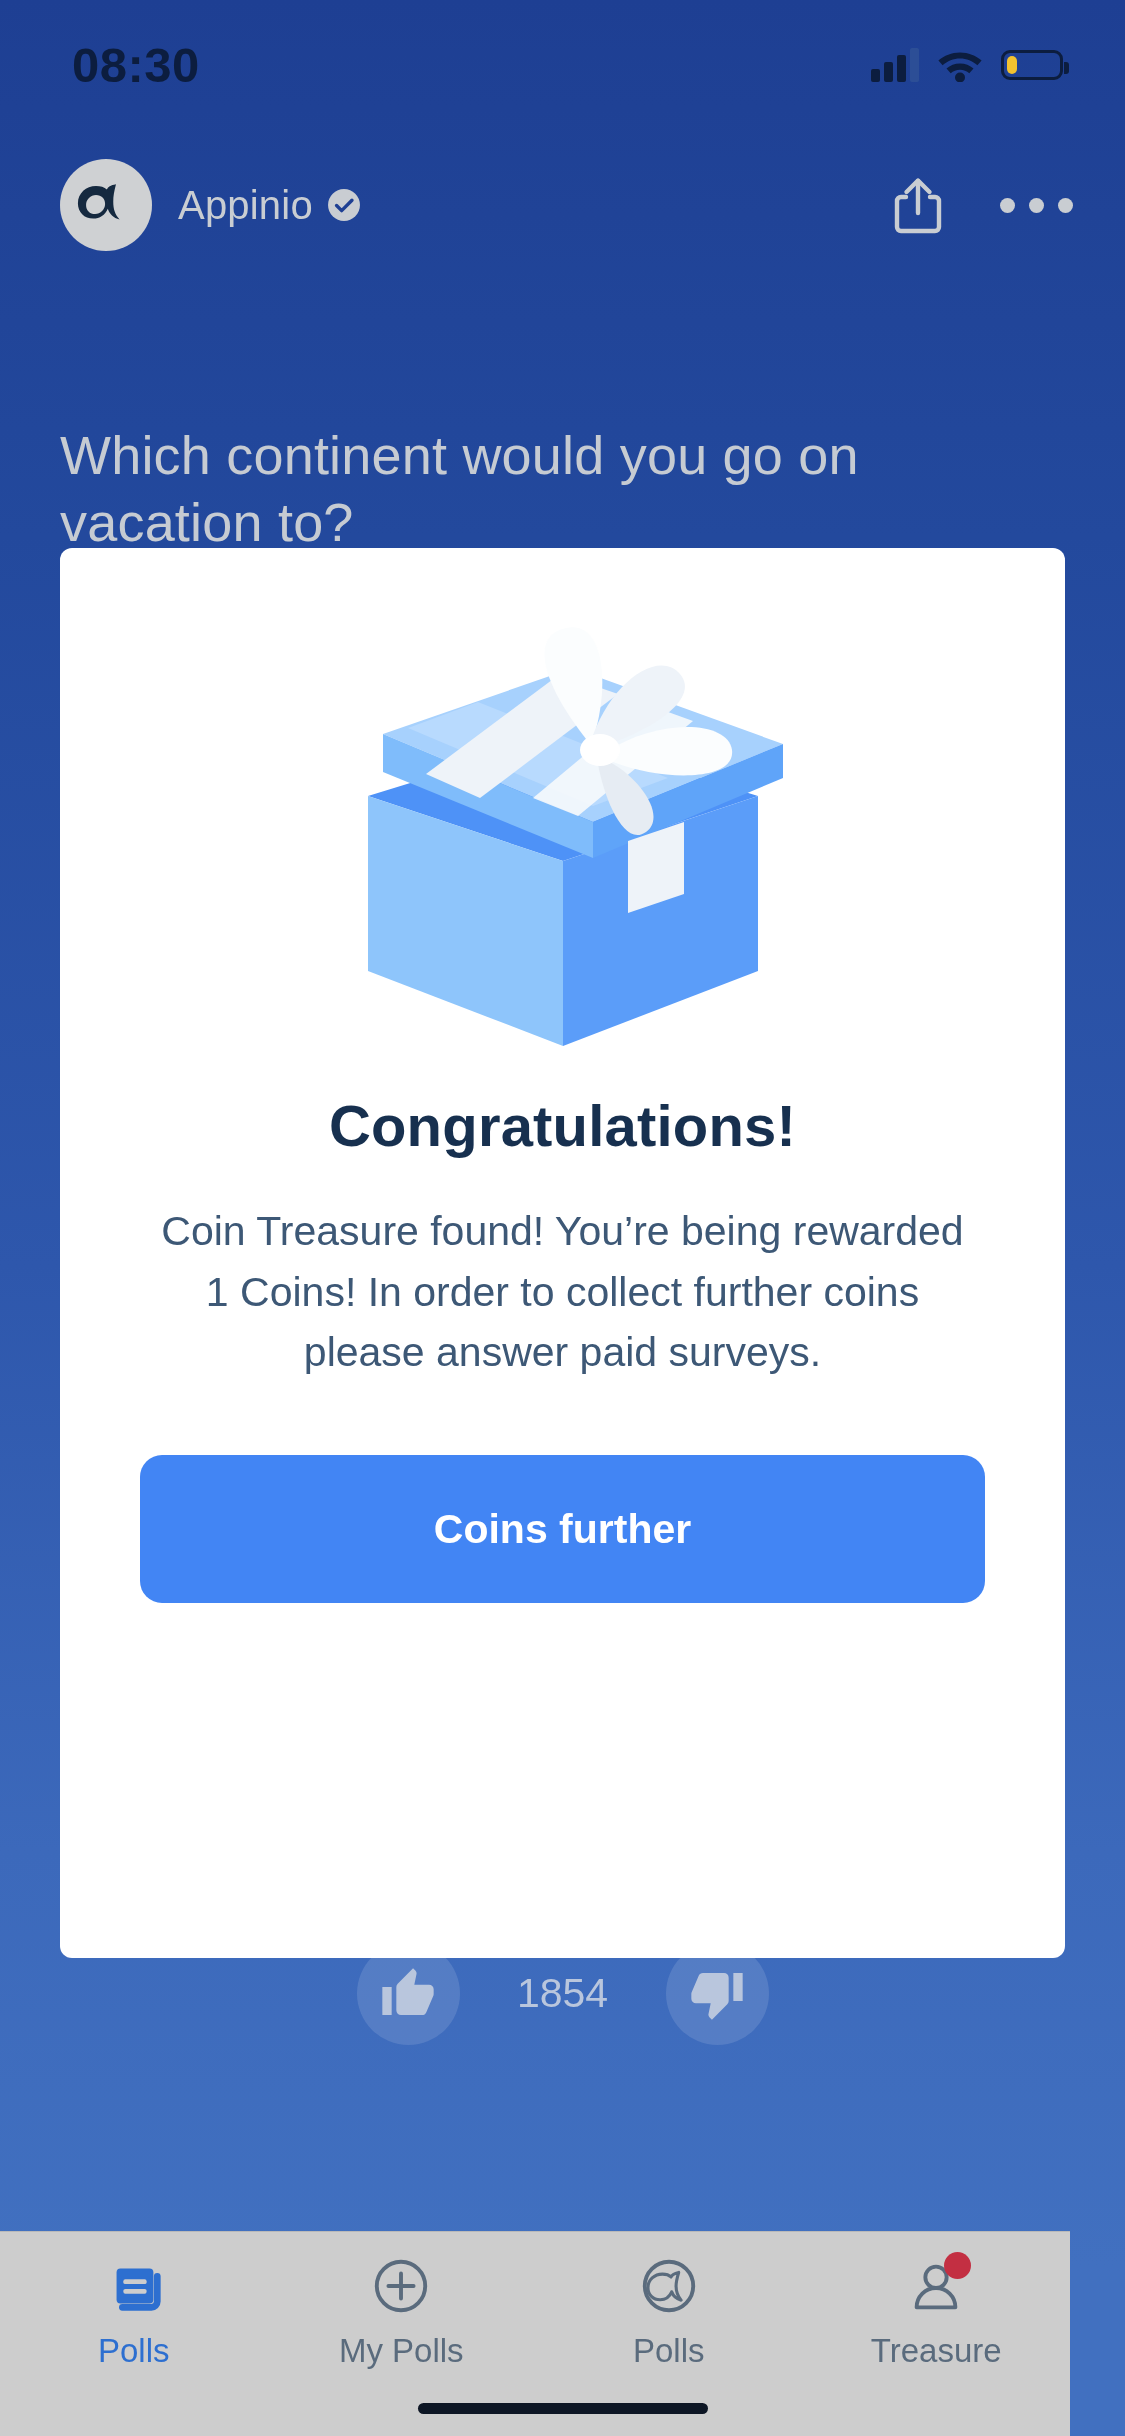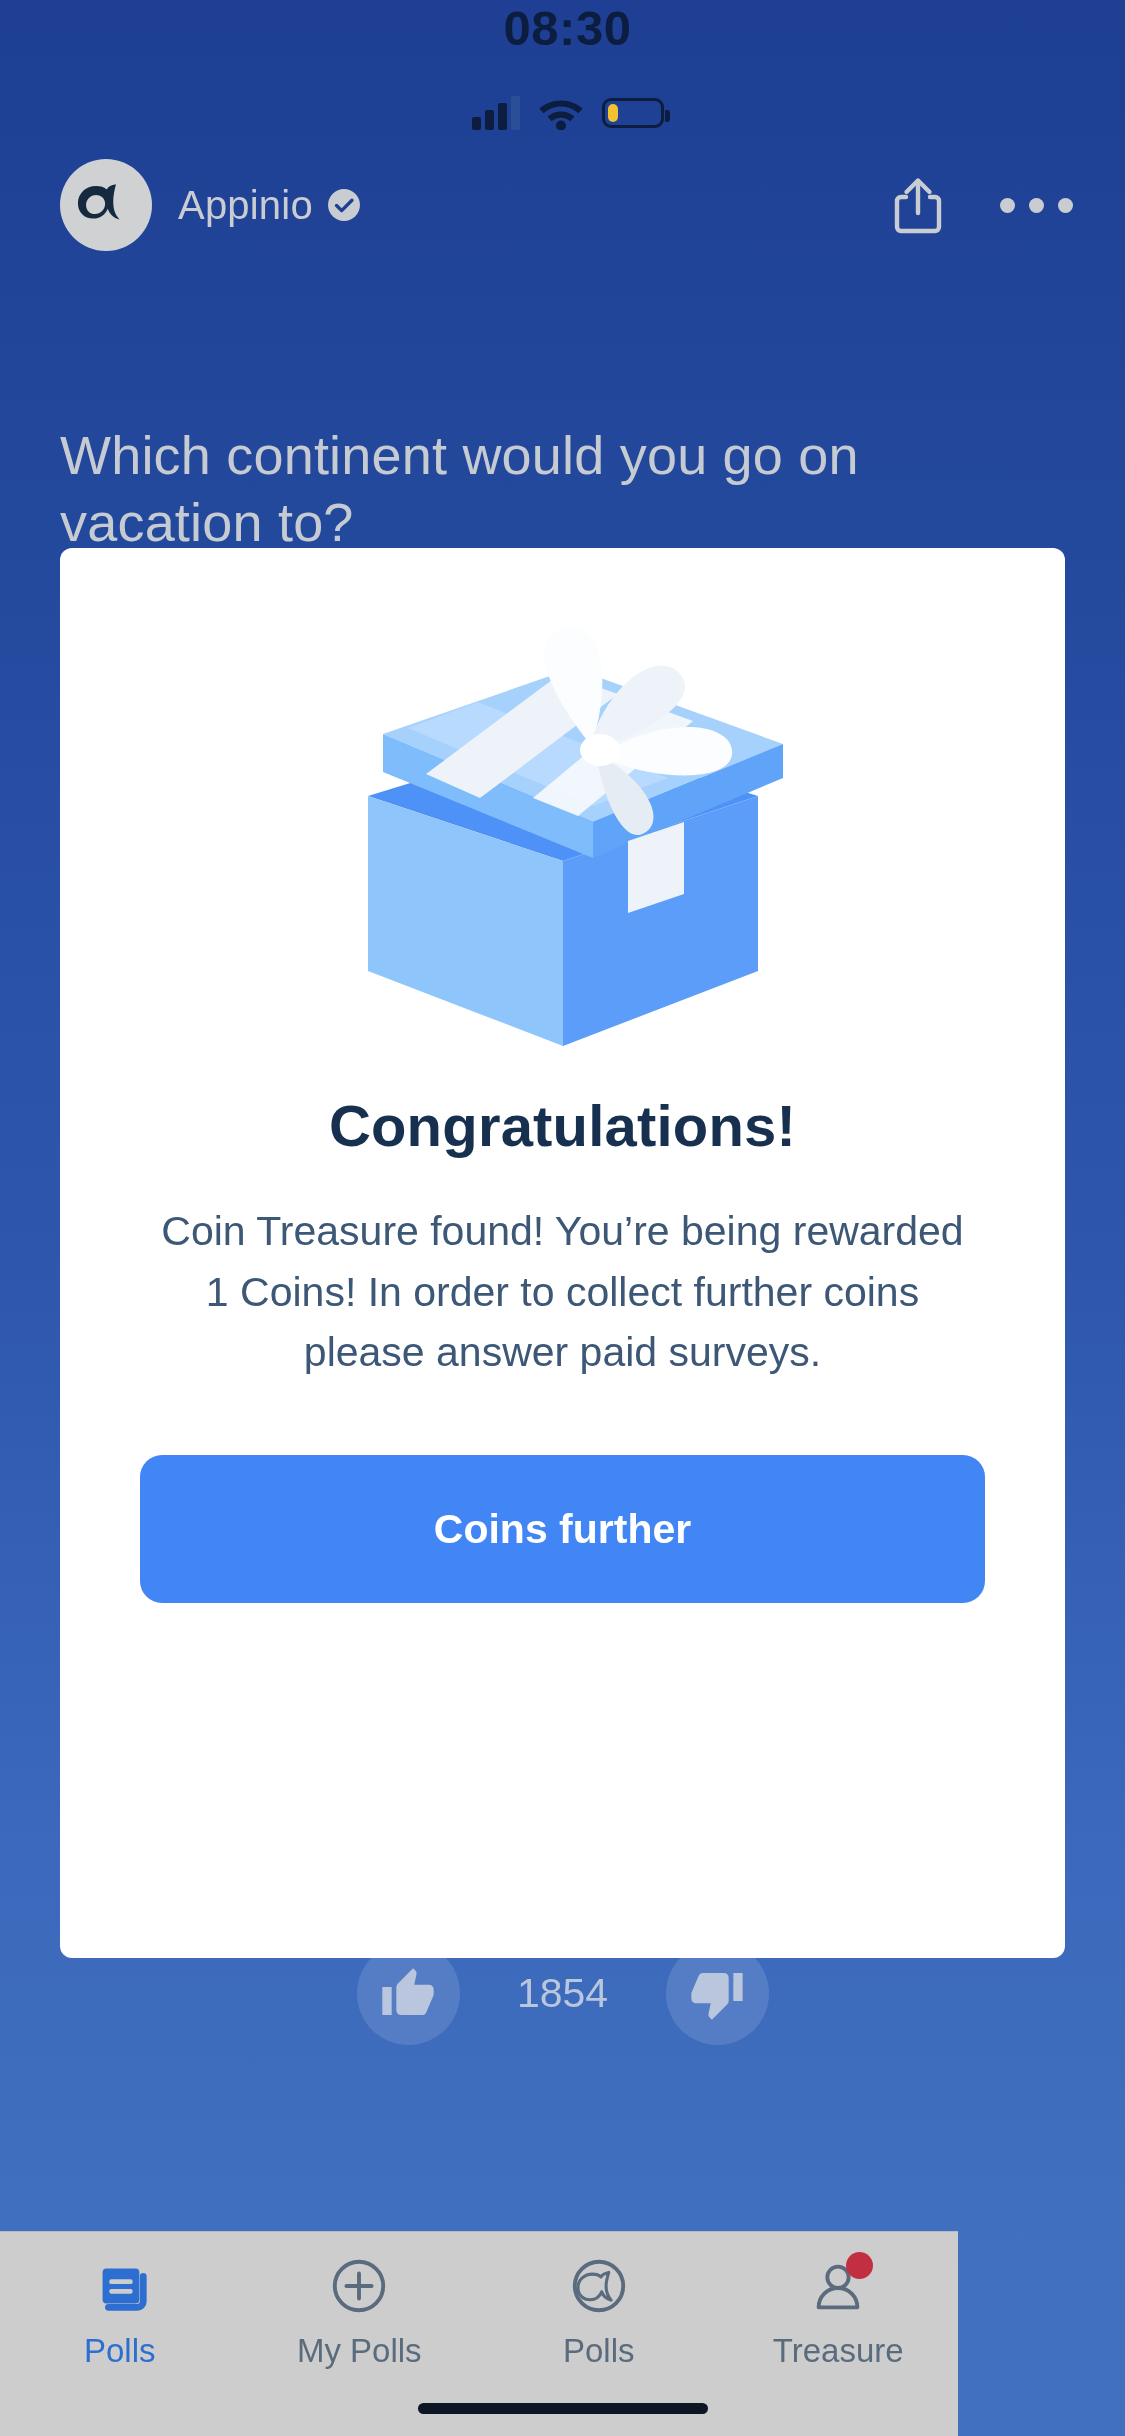--- a/index.html
+++ b/index.html
@@ -14,21 +14,20 @@
     width:1125px; height:2436px;
     background:linear-gradient(180deg,#1e3f93 0%,#23499d 22%,#2e57ac 52%,#3c69bb 76%,#4170c0 93%,#4170c0 100%);
     overflow:hidden;
   }
 
   
   .statusbar{
     position:absolute; top:0; left:0; width:1125px; height:130px;
     display:flex; align-items:center; justify-content:space-between;
     padding:0 62px 0 72px;
-    flex-direction:column;
   }
   .status-time{
     color:#0c1d3f; font-size:49px; font-weight:600; letter-spacing:0.5px;
     font-family:"Liberation Sans", sans-serif;
   }
   .status-right{ display:flex; align-items:center; gap:18px; }
   .signal{ display:flex; align-items:flex-end; gap:4px; height:34px; }
   .signal i{ display:block; width:9px; background:#0c1d3f; border-radius:2px; }
   .signal i:nth-child(1){ height:13px; }
   .signal i:nth-child(2){ height:20px; }
@@ -115,21 +114,21 @@
     background:rgba(255,255,255,0.12);
     display:flex; align-items:center; justify-content:center;
   }
   .vote-btn svg{ width:56px; height:56px; }
   .vote-count{
     color:#b9c6dd; font-size:41px; font-weight:400; min-width:130px; text-align:center;
   }
 
   
   .tabbar{
-    position:absolute; bottom:0; left:0; width:958px; height:205px;
+    position:absolute; bottom:0; left:0; width:1070px; height:205px;
     background:#cdcdcd;
     display:flex; align-items:flex-start; justify-content:space-around;
     border-top:1px solid #b9b9b9;
     padding-top:22px;
   }
   .tab{
     width:25%; display:flex; flex-direction:column; align-items:center; gap:14px;
   }
   .tab .ti{ height:64px; display:flex; align-items:center; justify-content:center; position:relative; }
   .tab .ti svg{ height:62px; width:62px; }

